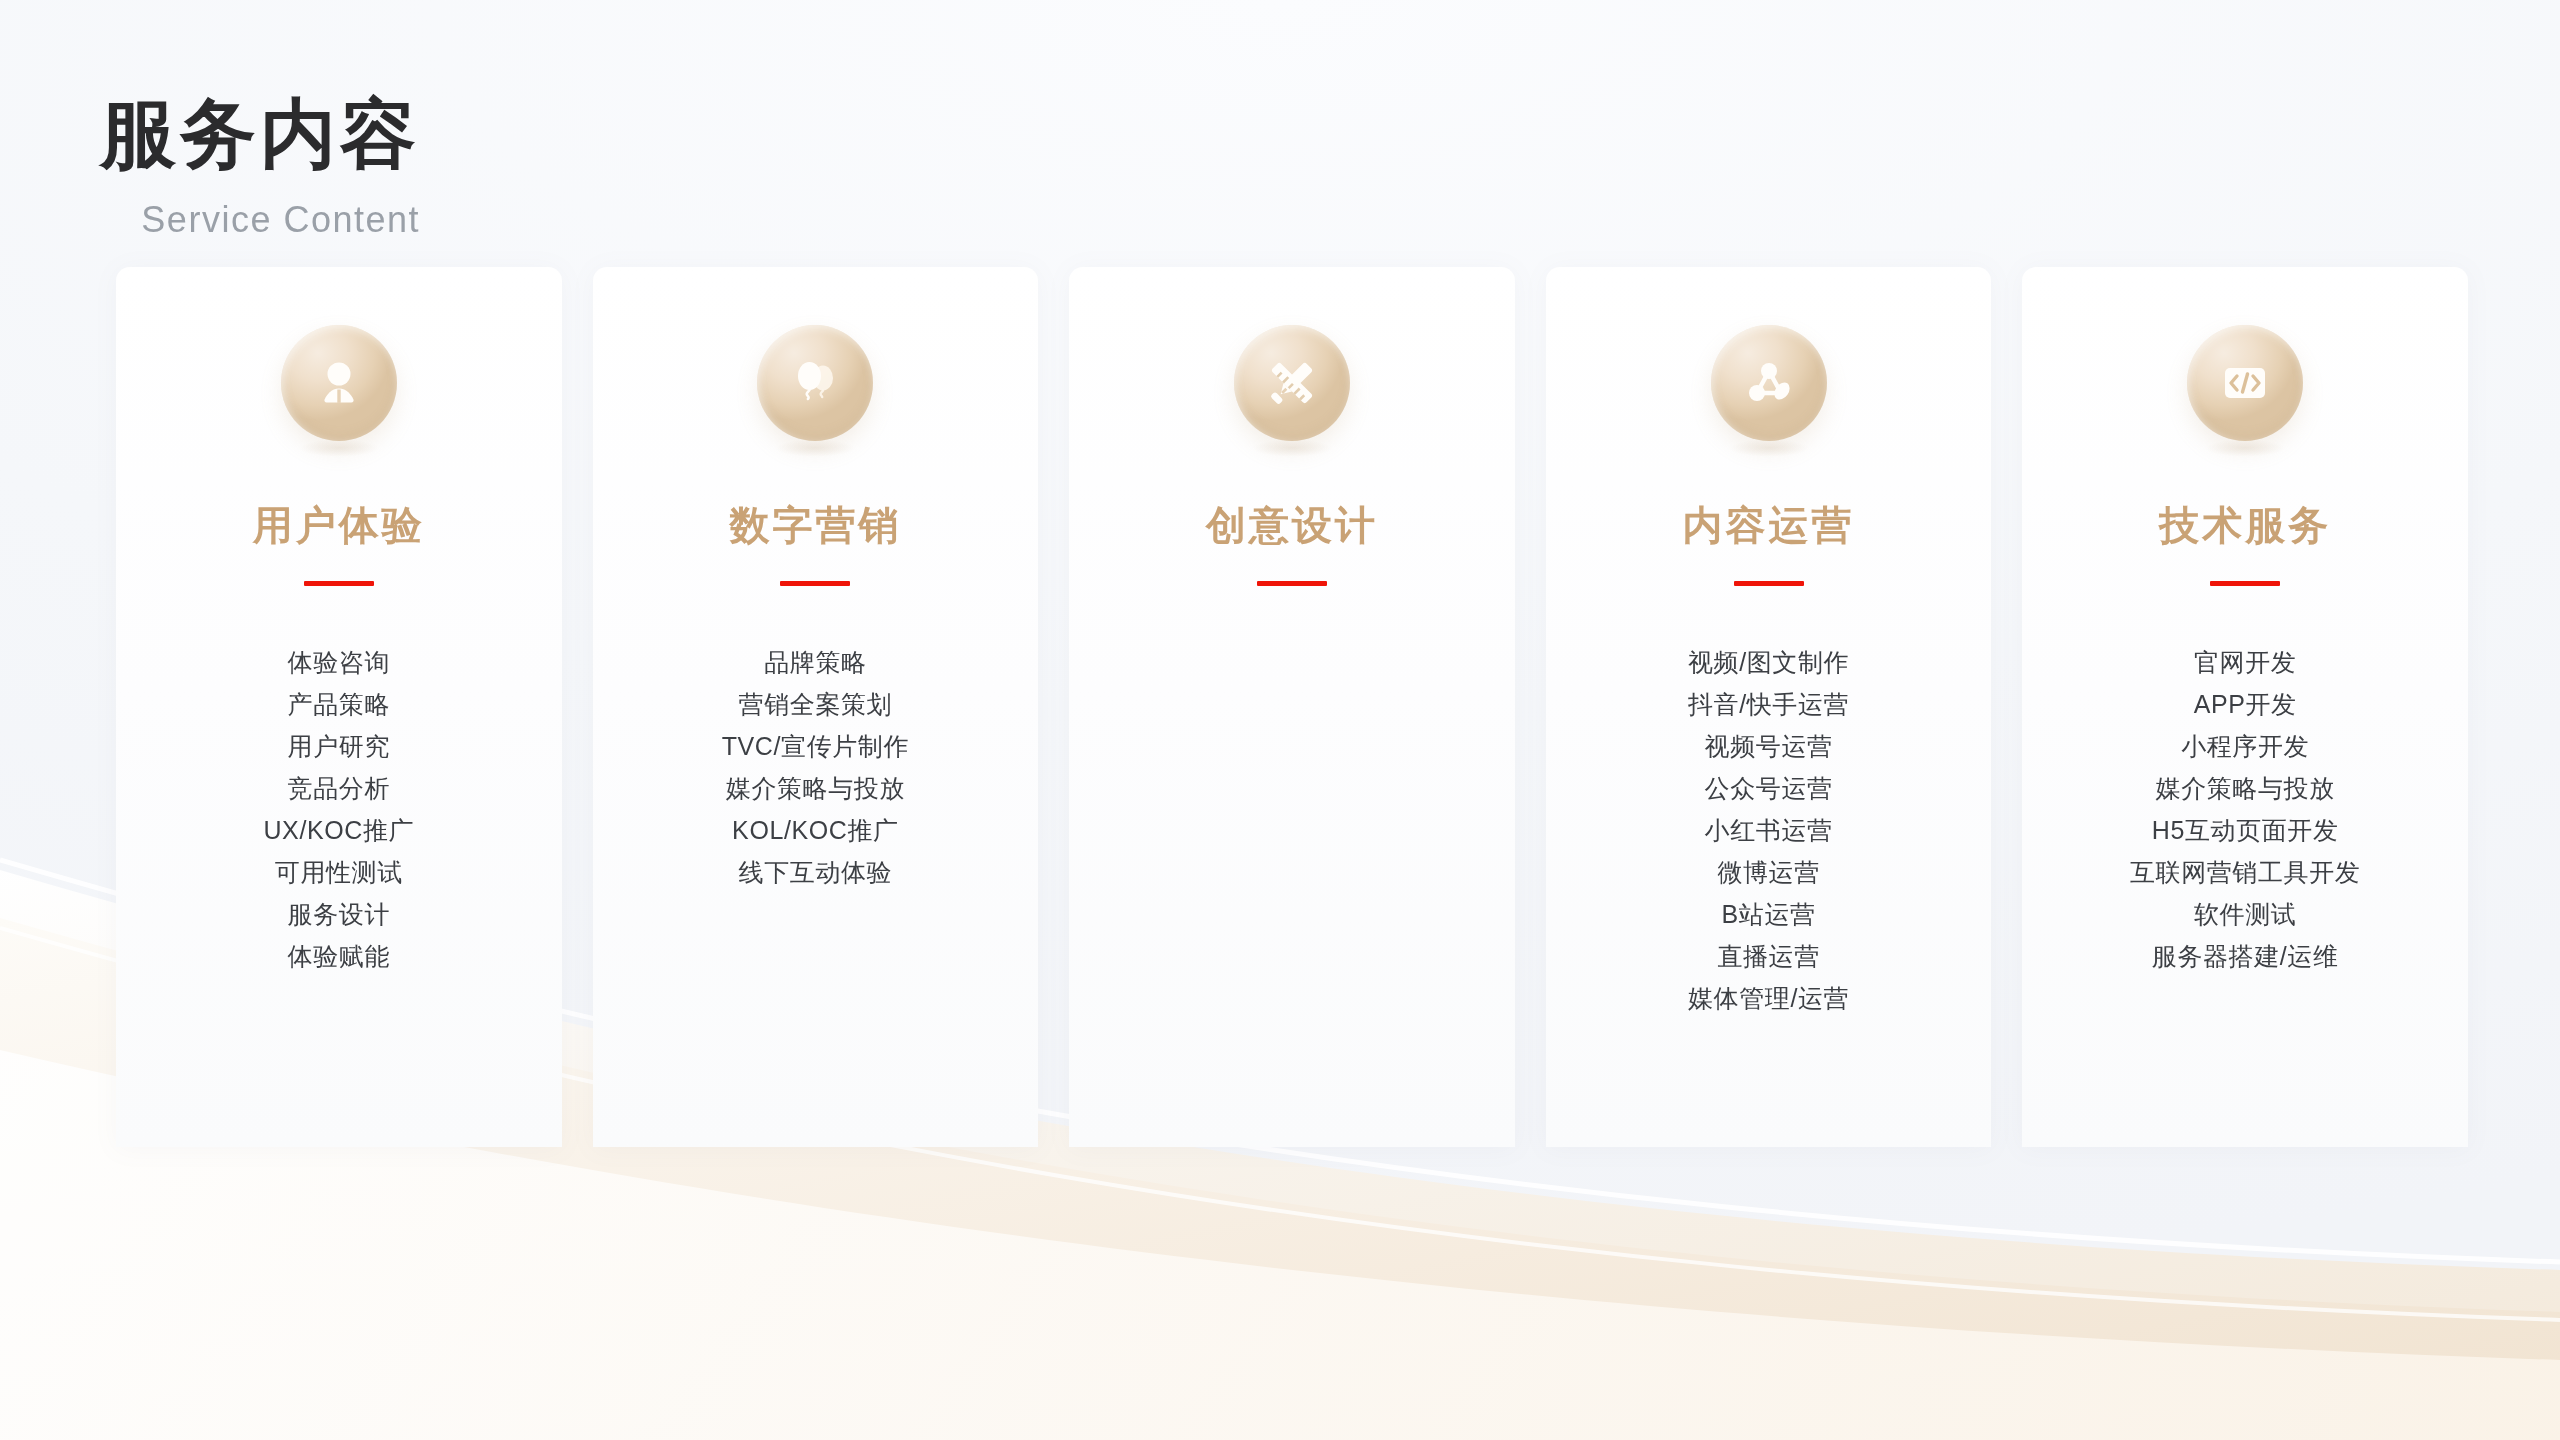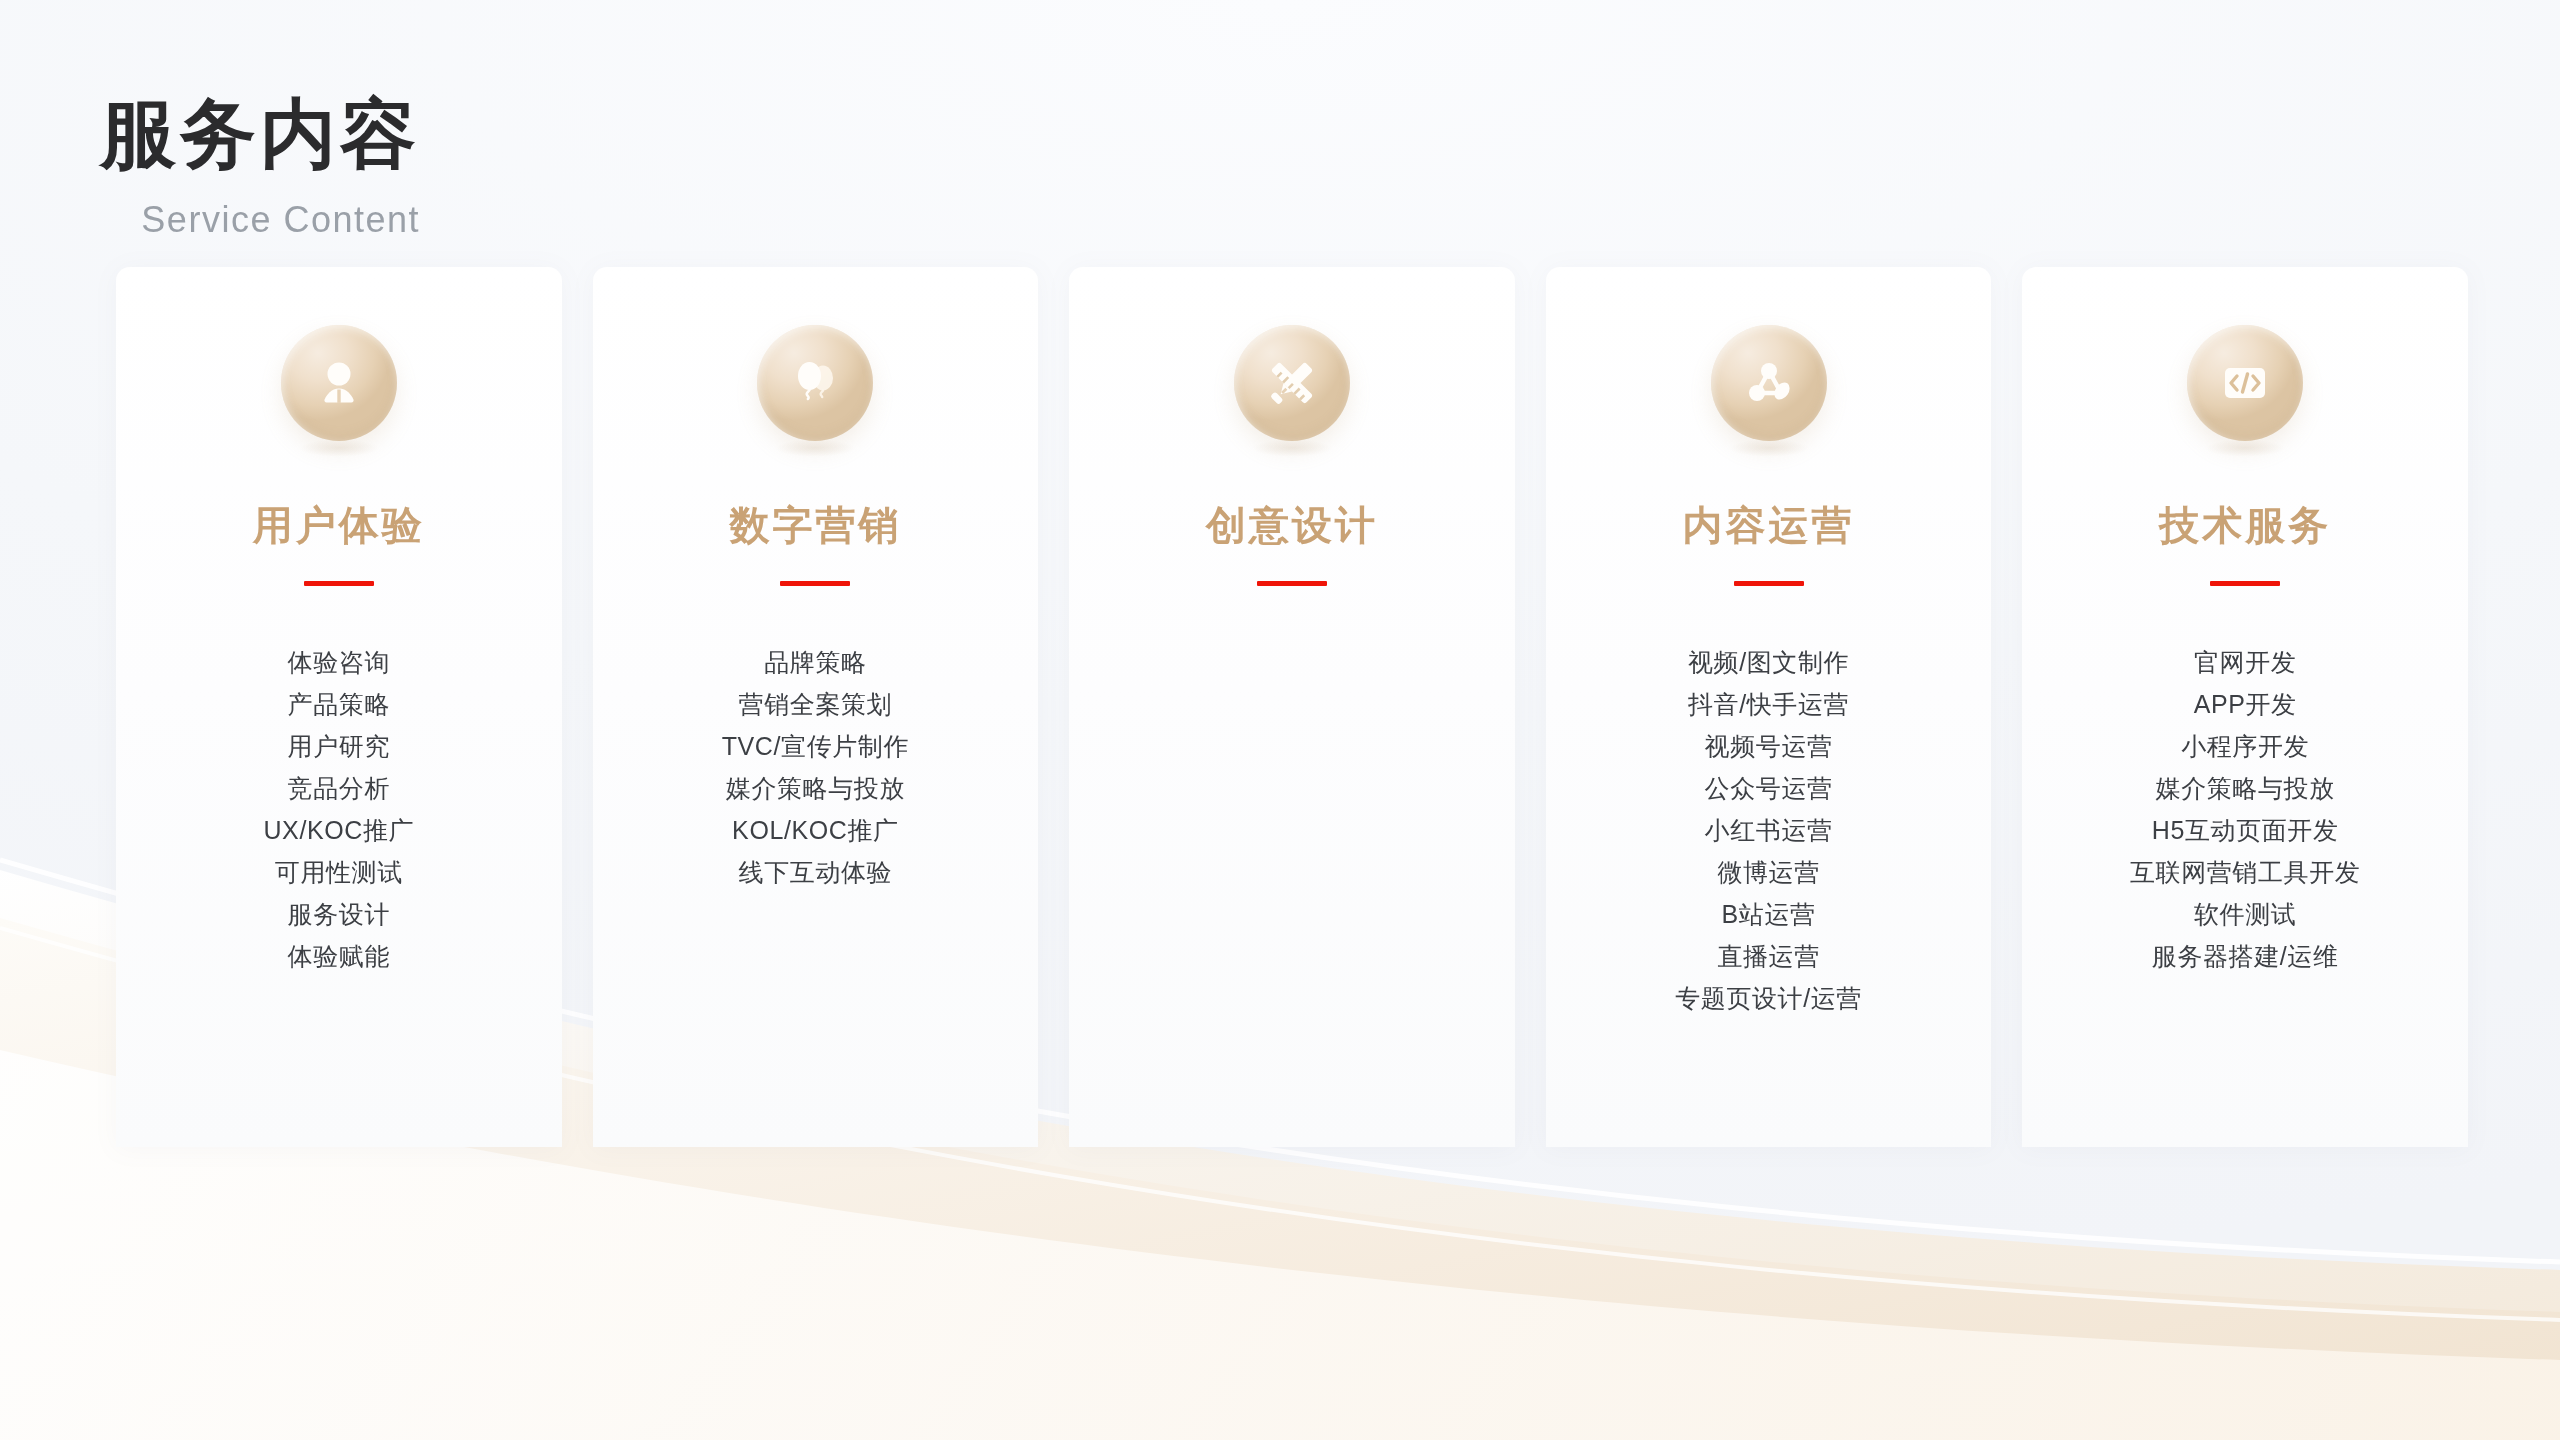--- a/index.html
+++ b/index.html
@@ -220,21 +220,21 @@
     <div class="divider"></div>
     <div class="card-list">
       <div class="list-item">视频/图文制作</div>
       <div class="list-item">抖音/快手运营</div>
       <div class="list-item">视频号运营</div>
       <div class="list-item">公众号运营</div>
       <div class="list-item">小红书运营</div>
       <div class="list-item">微博运营</div>
       <div class="list-item">B站运营</div>
       <div class="list-item">直播运营</div>
-      <div class="list-item">专题页设计/运营</div>
+      <div class="list-item">媒体管理/运营</div>
     </div>
   </div>
 
   <div class="card">
     <div class="icon-wrap">
       <div class="icon-disc">
         <svg width="64" height="64" viewBox="0 0 64 64">
           <rect x="12" y="17" width="40" height="30" rx="5" fill="#fffdfa"></rect>
           <path d="M24 25 L18 32 L24 39" fill="none" stroke="#dcc09a" stroke-width="3.4" stroke-linecap="round" stroke-linejoin="round"></path>
           <path d="M40 25 L46 32 L40 39" fill="none" stroke="#dcc09a" stroke-width="3.4" stroke-linecap="round" stroke-linejoin="round"></path>

